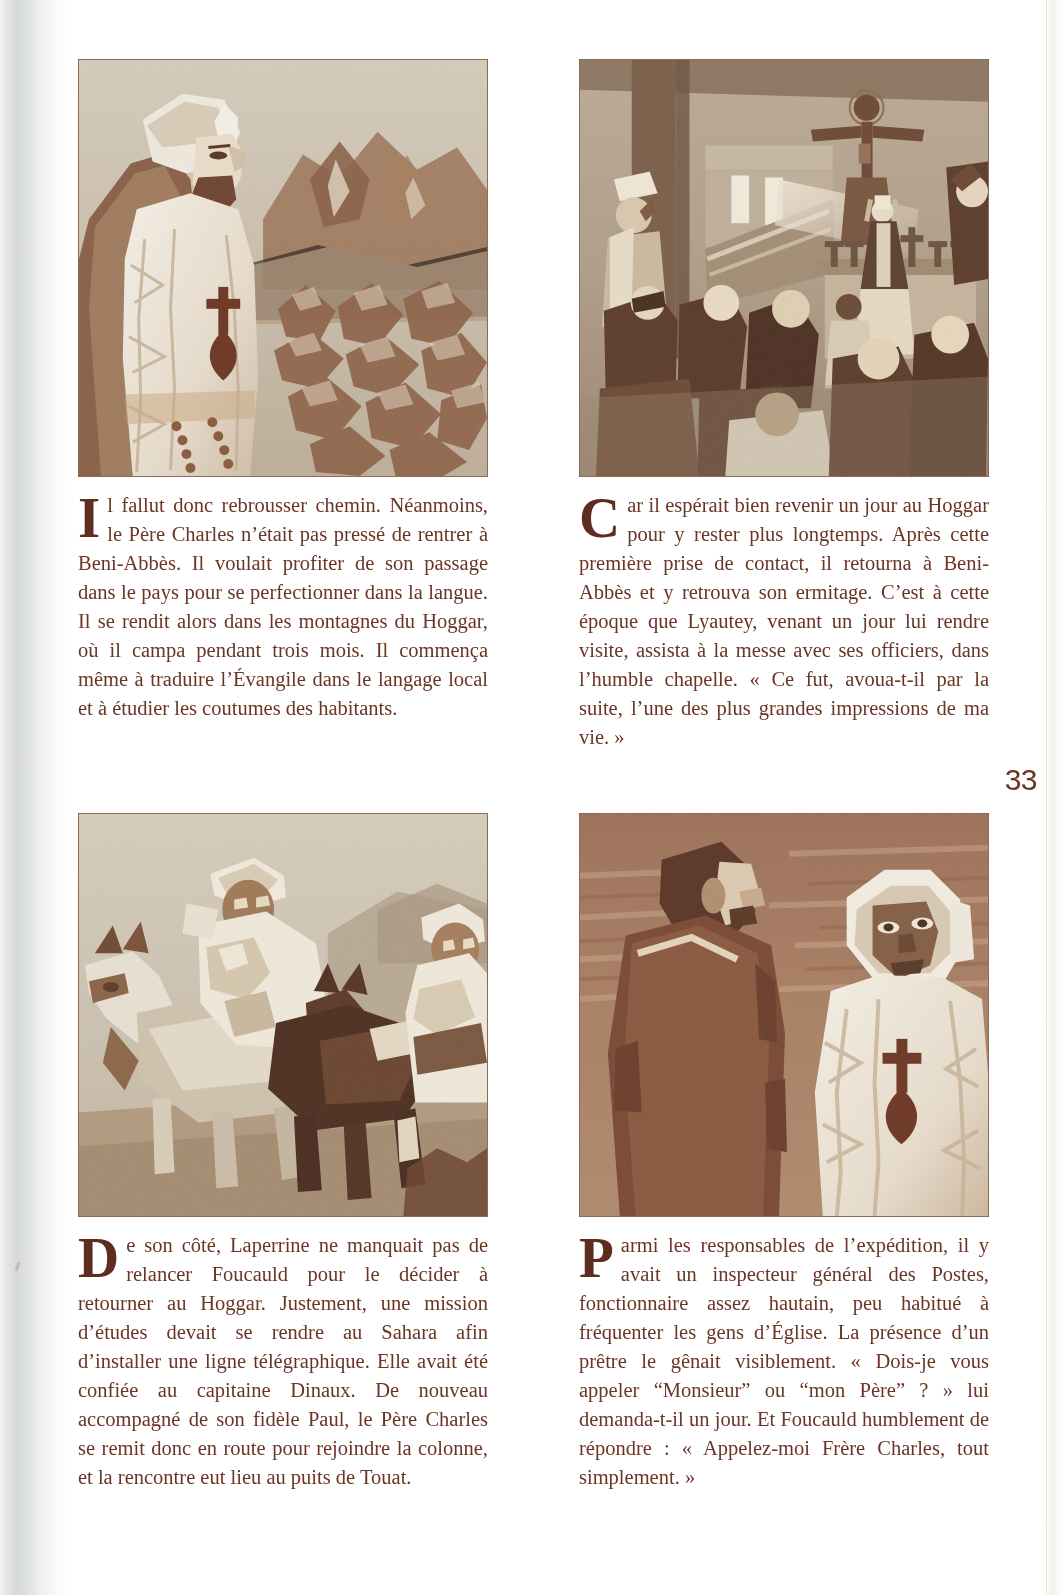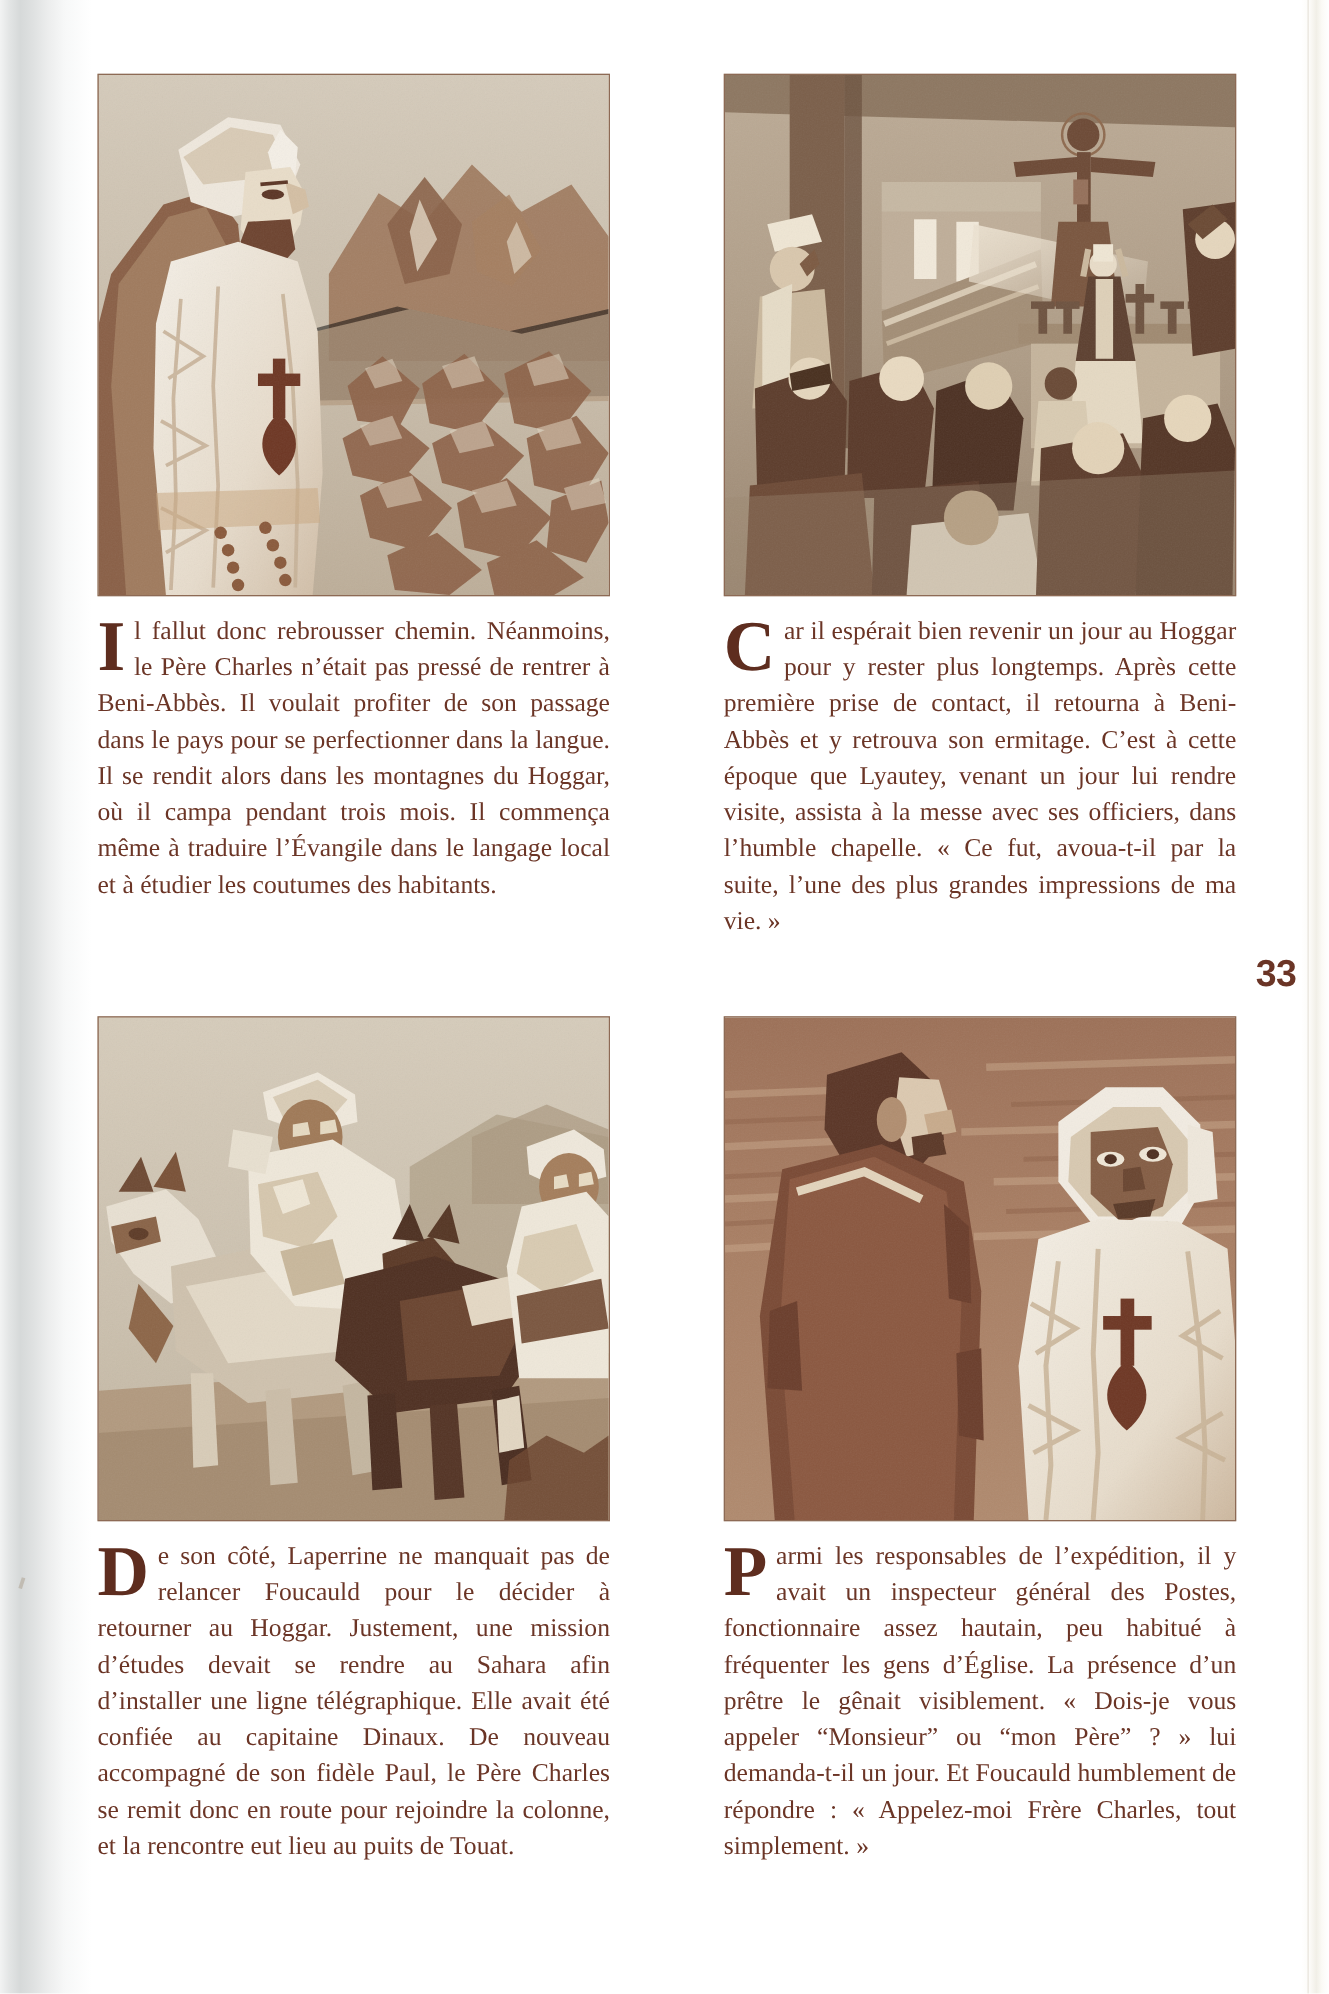--- a/index.html
+++ b/index.html
@@ -109,21 +109,21 @@
   }
 
   .row-gap { height: 40px; }
 
   
   .folio {
     position: absolute;
     right: 26px;
     top: 763px;
     font-family: "Liberation Sans", sans-serif;
-    font-weight: bold;
+    font-weight: normal;
     font-size: 30px;
     color: #6b3526;
     letter-spacing: -0.5px;
     z-index: 3;
   }
 
   
   .speck {
     position: absolute;
     left: 16px;

